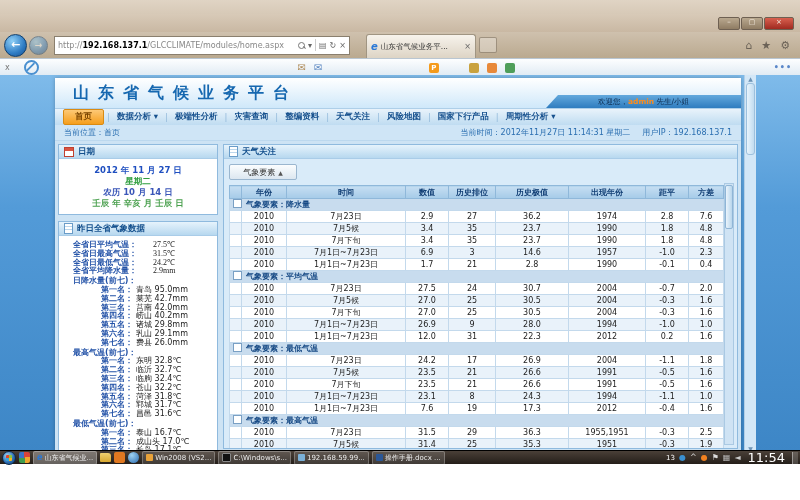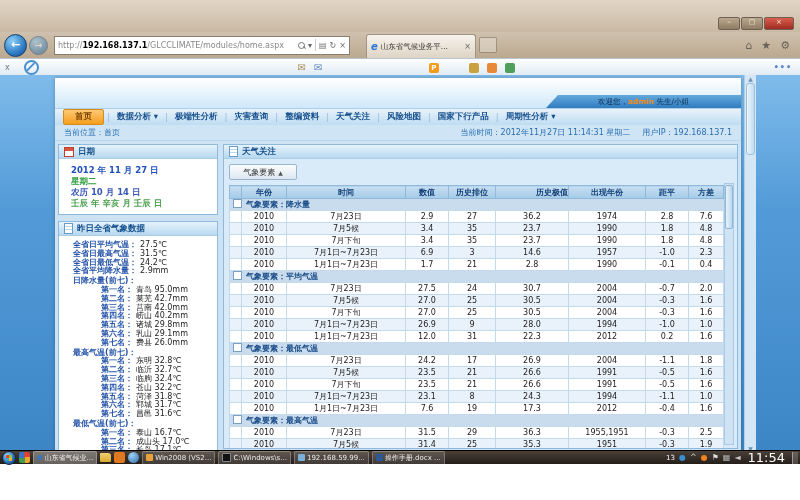--- a/index.html
+++ b/index.html
@@ -77,29 +77,29 @@
   .crumb-right{display:flex;gap:12px;}
   .site-body{flex:1;display:flex;gap:5px;padding:3px;overflow:hidden;}
 
   
   .sidebar{width:160px;flex:none;display:flex;flex-direction:column;gap:6px;}
   .panel{border:1px solid #8fbade;background:#fff;}
   .panel-h{height:13px;background:linear-gradient(#e6f3fc,#b7d8ef);display:flex;align-items:center;gap:4px;
     padding:0 5px;font-size:8.5px;font-weight:bold;color:#14508d;border-bottom:1px solid #a9cce8;}
   .cal-ic{width:8px;height:8px;border:1px solid #c04030;background:linear-gradient(#d85442 0 3px,#fff 3px);}
   .doc-ic{width:7px;height:9px;border:1px solid #6a9cc8;background:linear-gradient(#fff 0 2px,#bcd7ec 2px 3px,#fff 3px 5px,#bcd7ec 5px 6px,#fff 6px);}
-  .date-body{padding:6px 12px 5px;text-align:left;font-size:8.5px;line-height:11px;}
+  .date-body{padding:6px 12px 5px;text-align:center;font-size:8.5px;line-height:11px;}
   .d-main{color:#1f4fc0;font-weight:bold;}
   .d-week{color:#2f9e3f;font-weight:bold;}
   .d-lunar{color:#3a56b8;font-weight:bold;}
   .d-ganzhi{color:#4aa04e;font-weight:bold;}
   .weather-body{padding:5px 6px 4px;font-size:8px;line-height:8.8px;}
   .stat-line{display:flex;padding-left:8px;}
   .sl{color:#2453a8;font-weight:bold;}
-  .sv{color:#222;margin-left:3px;}
+  .sv{color:#222;margin-left:16px;font-family:Liberation Serif, serif;}
   .sec-title{color:#2453a8;font-weight:bold;padding-left:8px;margin-top:1px;}
   .rank-line{display:flex;padding-left:36px;}
   .rl{color:#2453a8;font-weight:bold;}
   .rv{color:#222;margin-left:3px;}
 
   
   .main{flex:1;display:flex;flex-direction:column;overflow:hidden;}
   .main-panel{border:1px solid #8fbade;background:#d9ebf9;flex:1;display:flex;flex-direction:column;overflow:hidden;}
   .main-inner{position:relative;flex:1;padding:5px 14px 3px 5px;overflow:hidden;}
   .filter-btn{width:66px;height:14px;background:linear-gradient(#fbfdfe,#dce7f0);border:1px solid #9ab6cf;
@@ -107,21 +107,21 @@
   .filter-btn .arr{font-size:6px;color:#555;}
   table.data{width:100%;border-collapse:collapse;font-size:8px;table-layout:fixed;}
   table.data th{height:12px;background:linear-gradient(#c6def2,#a5cbe8);border:1px solid #8fb8da;
     color:#123f75;font-weight:bold;padding:0;}
   table.data td{height:11px;border:1px solid #c3d9ec;text-align:center;color:#222;padding:0 2px;
     white-space:nowrap;overflow:hidden;background:#fff;}
   tr.alt td{background:#e9f2fa;}
   tr.grp td{background:#c8dcee;text-align:left;color:#174a85;font-weight:bold;height:10px;padding-left:3px;}
   .cbx{display:inline-block;width:7px;height:7px;background:#fff;border:1px solid #7aa0c4;vertical-align:-1px;margin-right:4px;}
   .c0{width:11px;} .c1{width:44px;} .c2{width:118px;} .c3{width:42px;text-align:center;} .c4{width:46px;}
-  .c5{width:72px;text-align:right;} .c6{width:76px;} .c7{width:42px;} .c8{width:34px;}
+  .c5{width:72px;} .c6{width:76px;} .c7{width:42px;} .c8{width:34px;}
   .inner-scroll{position:absolute;right:3px;top:24px;bottom:3px;width:8px;background:#cfe3f4;border:1px solid #aac9e3;}
   .inner-thumb{position:absolute;top:1px;left:0;right:0;height:42px;background:linear-gradient(90deg,#eaf4fc,#b9d6ec);
     border:1px solid #8fb5d6;border-radius:2px;}
 
   .browser-scroll{position:absolute;left:744px;top:0;width:11px;height:377px;background:#d3e7f7;border-left:1px solid #b3cfe6;}
   .browser-thumb{position:absolute;top:8px;left:1px;right:1px;height:70px;
     background:linear-gradient(90deg,#e8f4fc,#c2dcf0);border:1px solid #9dc0dd;border-radius:3px;}
   .scroll-arrow{position:absolute;left:0;width:11px;text-align:center;font-size:6px;color:#6d93b5;}
 
   
@@ -201,20 +201,21 @@
       <span class="mini-app" style="background:#e8893a"></span>
       <span class="mini-app" style="background:#4f9e5a"></span>
     </div>
     <span class="bar2-dots">•••</span>
   </div>
 
   <div class="viewport">
     <div class="site">
 
       <div class="site-head">
+        <div class="site-title">山东省气候业务平台</div>
         <div class="welcome"><span>欢迎您，</span><span class="user">admin</span><span> 先生/小姐</span></div>
       </div>
 
       <div class="site-nav">
           <span class="nav-item active">首页</span>
           <span class="nav-sep">|</span>
           <span class="nav-item">数据分析 ▾</span>
           <span class="nav-sep">|</span>
           <span class="nav-item">极端性分析</span>
           <span class="nav-sep">|</span>

